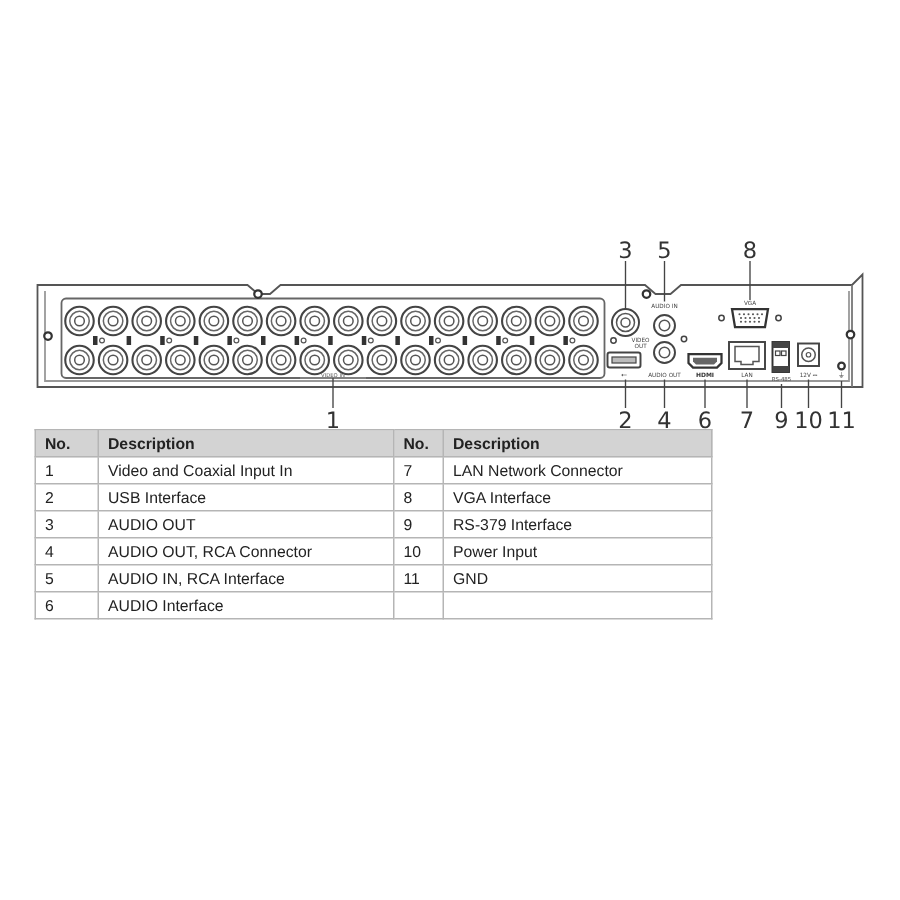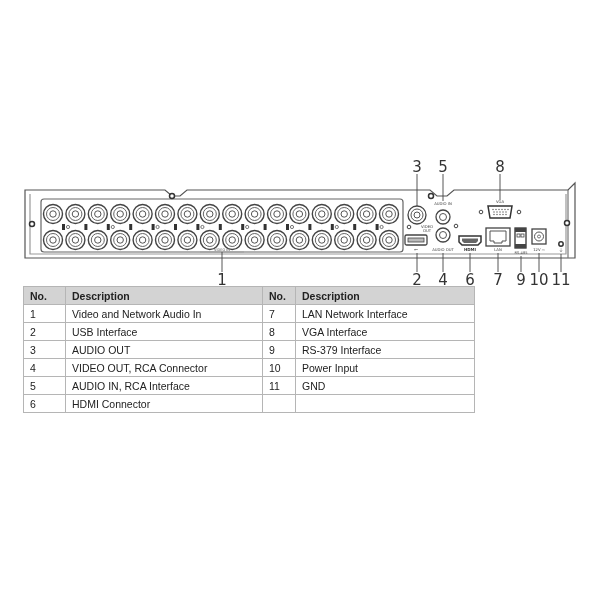--- a/index.html
+++ b/index.html
@@ -284,48 +284,48 @@
     <tr>
       <th>No.</th>
       <th>Description</th>
       <th>No.</th>
       <th>Description</th>
     </tr>
   </thead>
   <tbody>
     <tr>
       <td>1</td>
-      <td>Video and Network Audio In</td>
+      <td>Video and Coaxial Input In</td>
       <td>7</td>
-      <td>LAN Network Interface</td>
+      <td>LAN Network Connector</td>
     </tr>
     <tr>
       <td>2</td>
       <td>USB Interface</td>
       <td>8</td>
       <td>VGA Interface</td>
     </tr>
     <tr>
       <td>3</td>
       <td>AUDIO OUT</td>
       <td>9</td>
       <td>RS-379 Interface</td>
     </tr>
     <tr>
       <td>4</td>
-      <td>VIDEO OUT, RCA Connector</td>
+      <td>AUDIO OUT, RCA Connector</td>
       <td>10</td>
       <td>Power Input</td>
     </tr>
     <tr>
       <td>5</td>
       <td>AUDIO IN, RCA Interface</td>
       <td>11</td>
       <td>GND</td>
     </tr>
     <tr>
       <td>6</td>
-      <td>HDMI Connector</td>
+      <td>AUDIO Interface</td>
       <td></td>
       <td></td>
     </tr>
   </tbody>
 </table>
 
 </body></html>

